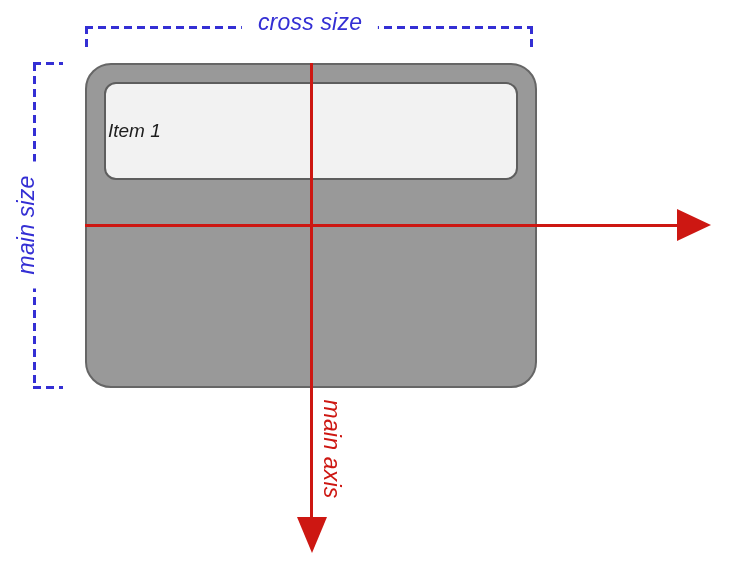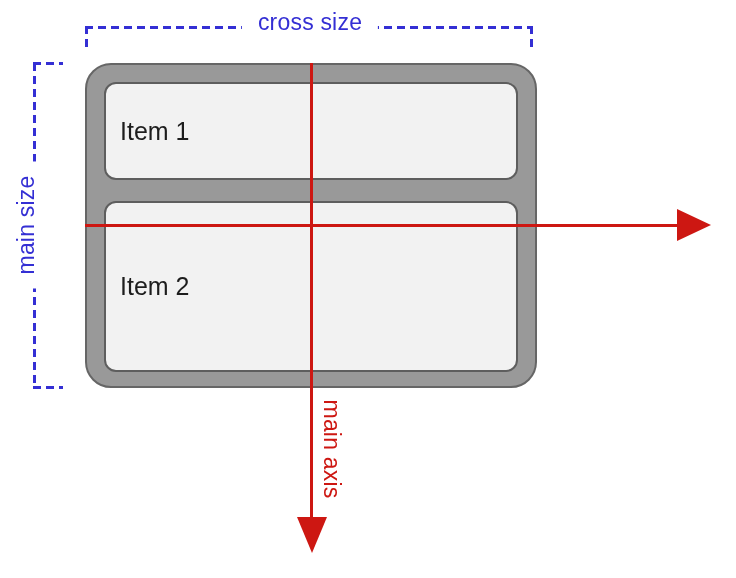--- a/index.html
+++ b/index.html
@@ -16,20 +16,21 @@
   html, body {
     background: var(--background);
     font-family: "Liberation Sans", sans-serif;
   }
   .stage {
     position: relative;
     width: 736px;
     height: 578px;
     background: var(--background);
     overflow: hidden;
+    font-style: italic;
   }
 
   
   .dash-h {
     position: absolute;
     height: 3px;
     background-image: repeating-linear-gradient(to right,
       var(--size-label-blue) 0 8px, transparent 8px 13px);
   }
   .dash-v {
@@ -85,22 +86,22 @@
     display: flex;
     flex-direction: column;
     gap: 21px;
   }
   .flex-item {
     background: var(--item-fill);
     border: 2px solid var(--item-border);
     border-radius: 12px;
     display: flex;
     align-items: center;
-    padding-left: 14px;
-    font-size: 25px;
+    padding-left: 2px;
+    font-size: 19px;
     color: var(--item-text);
   }
   .flex-item.item1 { height: 98px; }
   .flex-item.item2 { flex: 1; }
 
   
   .axis-h-line {
     position: absolute;
     left: 85px; top: 224px;
     width: 594px; height: 2.5px;
@@ -141,23 +142,20 @@
 
   <div class="dash-v main-size-line"></div>
   <div class="dash-h main-size-hook-top"></div>
   <div class="dash-h main-size-hook-bottom"></div>
   <div class="label blue main-size-label">main size</div>
 
   <div class="flex-container">
     <div class="flex-item item1">
       <span>Item 1</span>
     </div>
-    <div class="flex-item item2">
-      <span>Item 2</span>
-    </div>
   </div>
 
   <div class="axis-h-line"></div>
   <div class="arrow-right"></div>
   <div class="axis-v-line"></div>
   <div class="arrow-down"></div>
   <div class="label red main-axis-label">main axis</div>
 
 </div>
 

